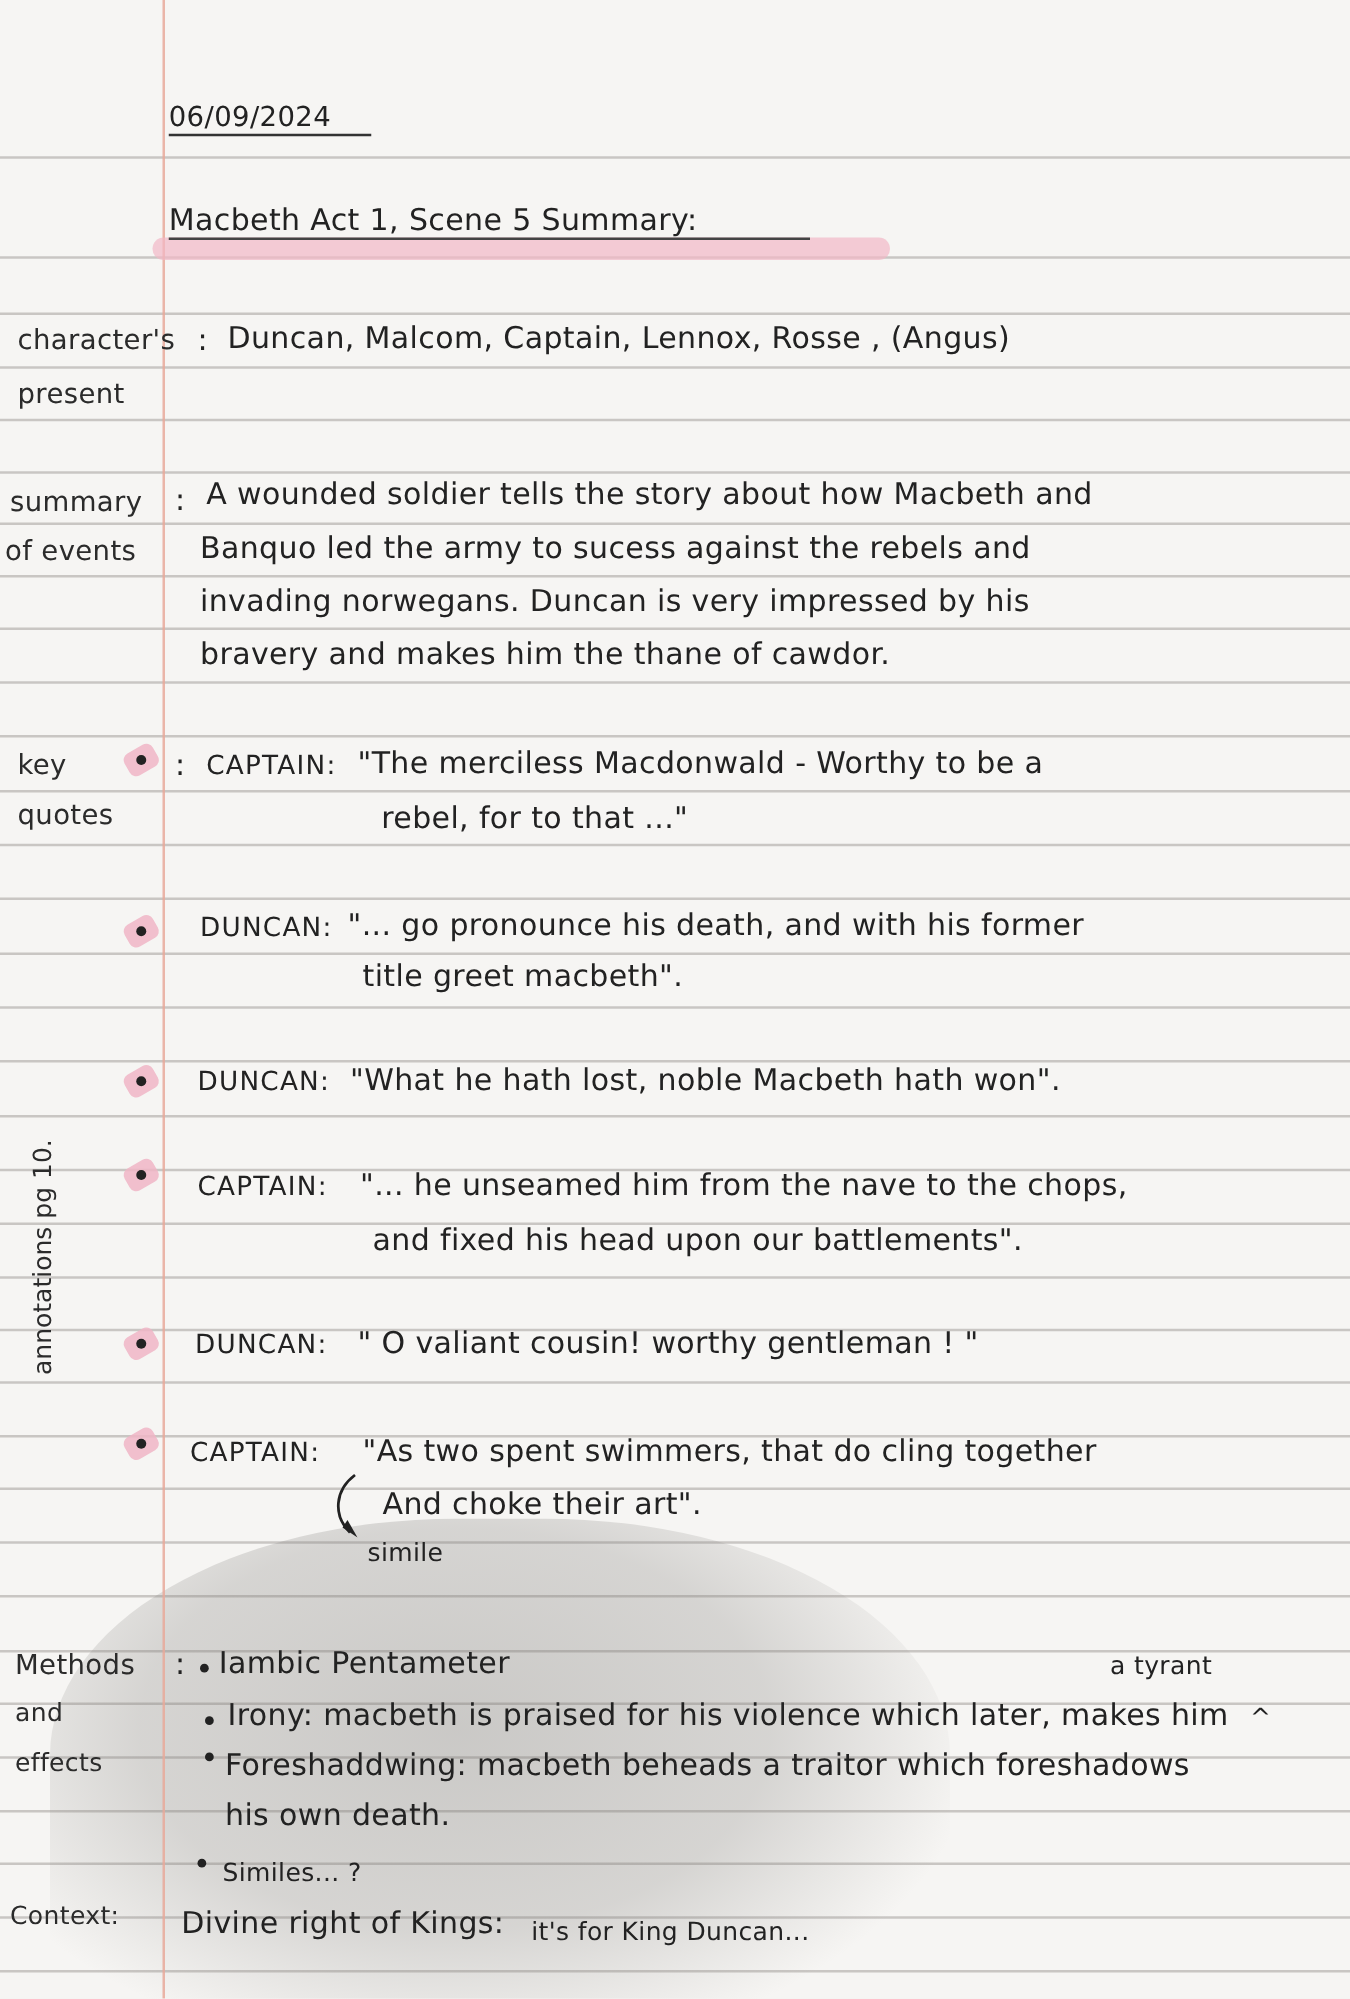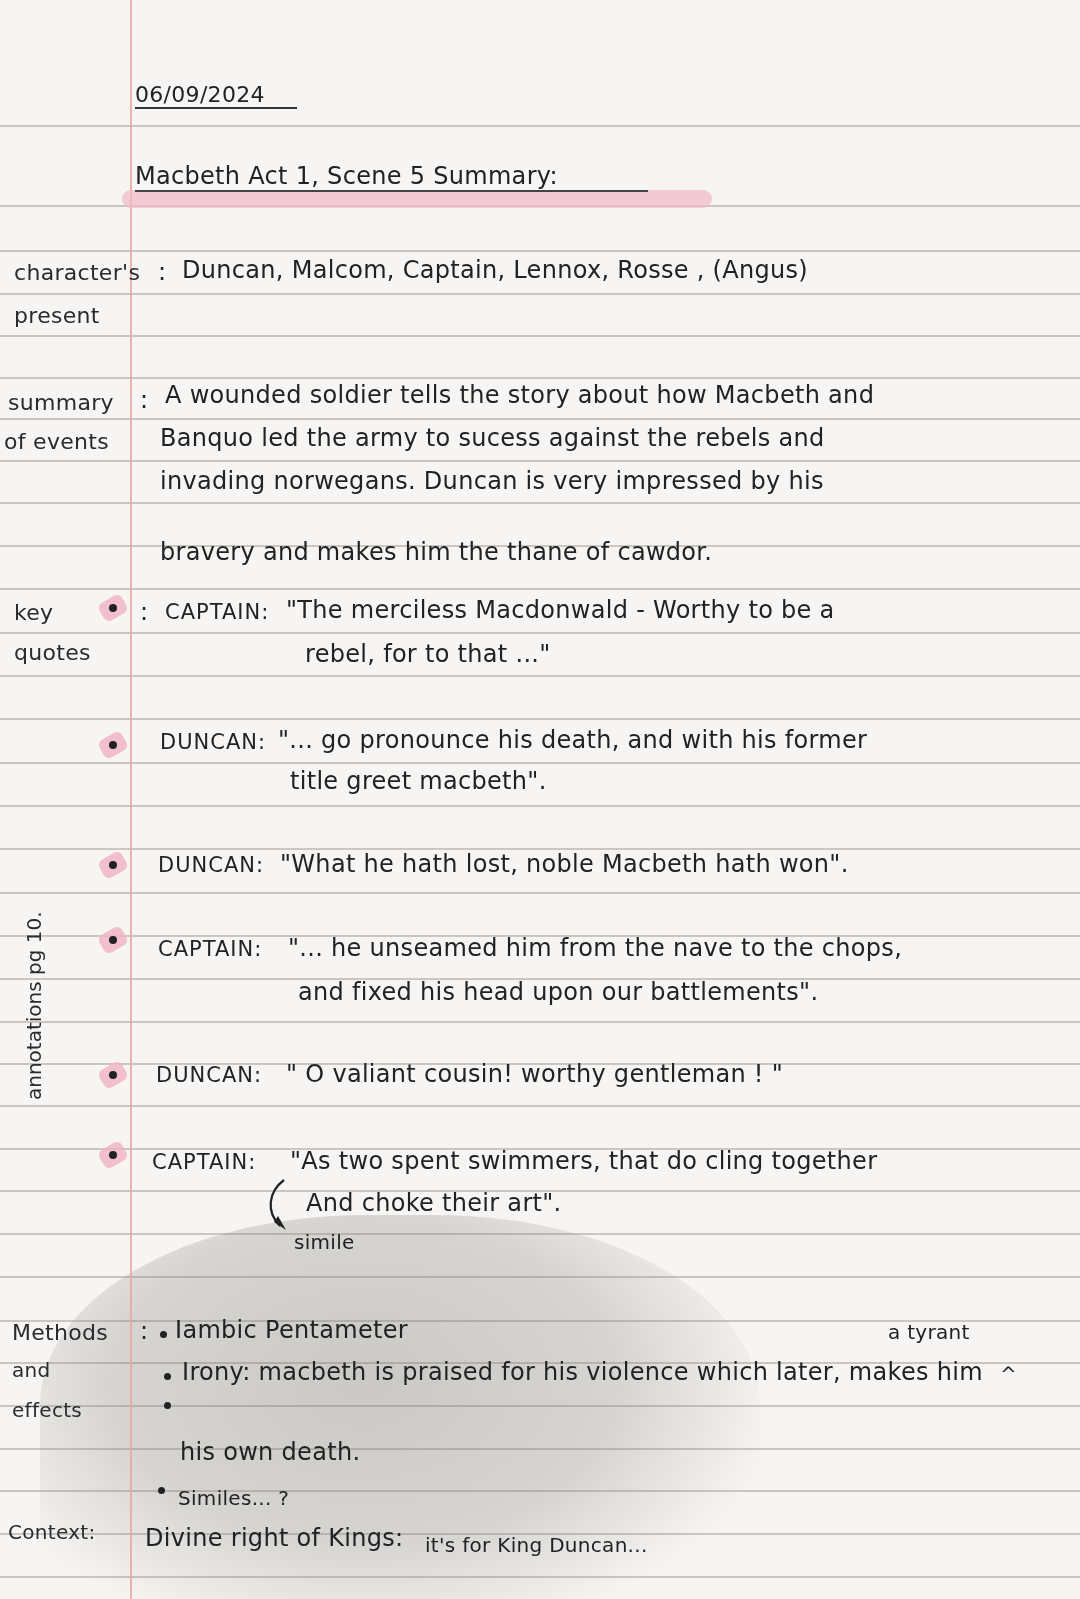--- a/index.html
+++ b/index.html
@@ -114,21 +114,21 @@
   <div class="txt label" style="left:14px;top:303px">present</div>
   <div class="txt" style="left:158px;top:258px">:</div>
   <div class="txt" style="left:182px;top:256px">Duncan, Malcom, Captain, Lennox, Rosse , (Angus)</div>
 
   <div class="txt label" style="left:8px;top:390px">summary</div>
   <div class="txt label" style="left:4px;top:429px">of events</div>
   <div class="txt" style="left:140px;top:386px">:</div>
   <div class="txt" style="left:165px;top:381px">A wounded soldier tells the story about how Macbeth and</div>
   <div class="txt" style="left:160px;top:467px">invading norwegans. Duncan is very impressed by his</div>
   <div class="txt" style="left:160px;top:424px">Banquo led the army to sucess against the rebels and</div>
-  <div class="txt" style="left:160px;top:538px">bravery and makes him the thane of cawdor.</div>
+  <div class="txt" style="left:160px;top:509px">bravery and makes him the thane of cawdor.</div>
 
   <div class="txt label" style="left:14px;top:600px">key</div>
   <div class="txt label" style="left:14px;top:640px">quotes</div>
   <div class="txt" style="left:140px;top:598px">:</div>
   <div class="vertical">annotations pg 10.</div>
 
   <div class="bullet-wrap" style="left:100px;top:598px">
       <div class="bullet-pink"></div>
       <div class="bullet-dot"></div>
     </div>
@@ -187,20 +187,21 @@
 
   <div class="dot" style="left:160px;top:1331px"></div>
   <div class="txt" style="left:175px;top:1316px">Iambic Pentameter</div>
   <div class="txt small" style="left:888px;top:1320px">a tyrant</div>
 
   <div class="dot" style="left:164px;top:1373px"></div>
   <div class="txt" style="left:182px;top:1358px">Irony: macbeth is praised for his violence which later, makes him</div>
   <div class="txt small" style="left:1000px;top:1362px">^</div>
 
   <div class="dot" style="left:164px;top:1402px"></div>
+  <div class="txt" style="left:180px;top:1398px">Foreshaddwing: macbeth beheads a traitor which foreshadows</div>
   <div class="txt" style="left:180px;top:1438px">his own death.</div>
 
   <div class="dot" style="left:158px;top:1487px"></div>
   <div class="txt small" style="left:178px;top:1486px">Similes... ?</div>
 
   <div class="txt label small" style="left:8px;top:1520px">Context:</div>
   <div class="txt" style="left:145px;top:1524px">Divine right of Kings:</div>
   <div class="txt small" style="left:425px;top:1533px">it's for King Duncan...</div>
 </div>
 

